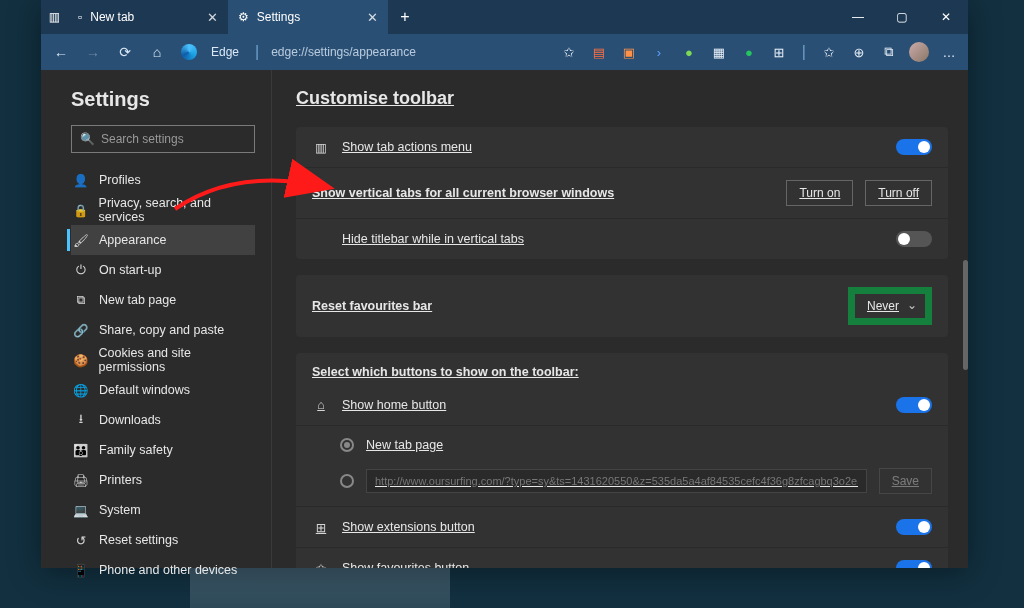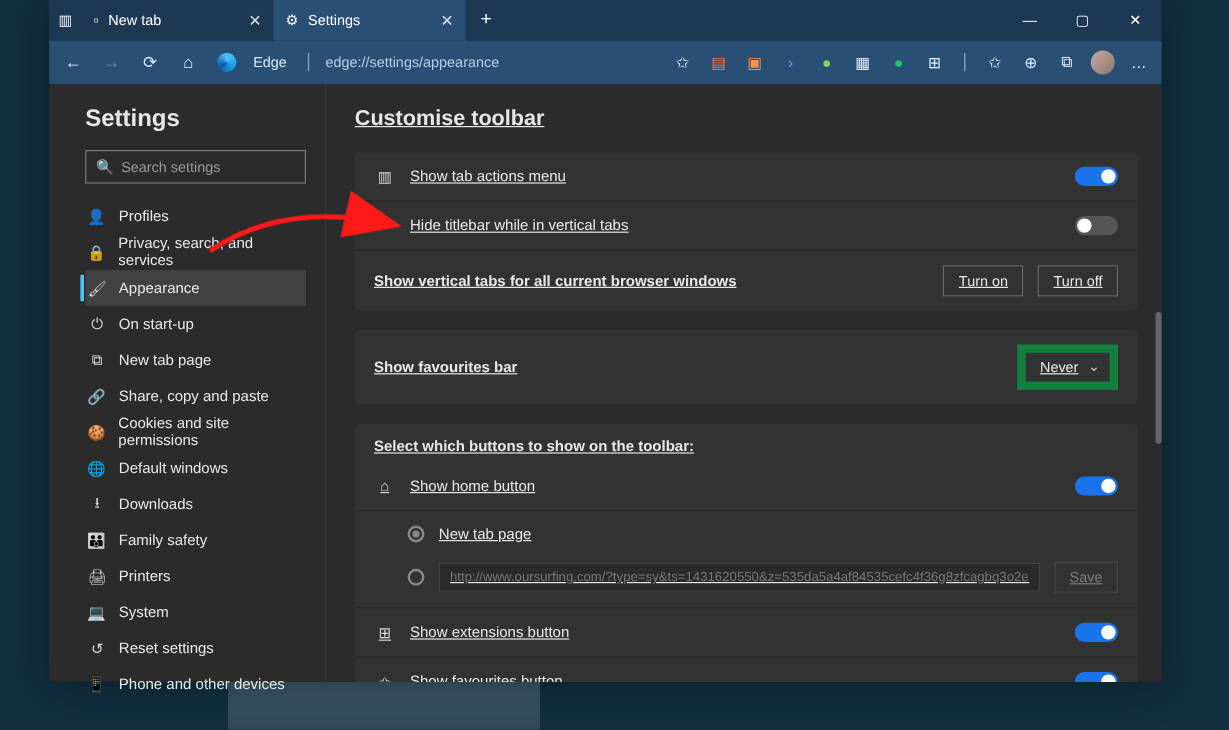--- a/index.html
+++ b/index.html
@@ -185,34 +185,34 @@
     <div class="main">
       <h2>Customise toolbar</h2>
 
       <div class="section">
         <div class="row">
           <span class="ic">▥</span>
           <span class="label">Show tab actions menu</span>
           <span class="toggle on"></span>
         </div>
         <div class="row">
+          <span class="label" style="font-weight:600">Show vertical tabs for all current browser windows</span>
+          <button class="btn">Turn on</button>
+          <button class="btn">Turn off</button>
+        </div>
+        <div class="row">
           <span class="ic"></span>
           <span class="label">Hide titlebar while in vertical tabs</span>
           <span class="toggle"></span>
         </div>
-        <div class="row">
-          <span class="label" style="font-weight:600">Show vertical tabs for all current browser windows</span>
-          <button class="btn">Turn on</button>
-          <button class="btn">Turn off</button>
-        </div>
       </div>
 
       <div class="section">
         <div class="row">
-          <span class="label" style="font-weight:600">Show favourites bar</span>
+          <span class="label" style="font-weight:600">Reset favourites bar</span>
           <span class="select">Never</span>
         </div>
       </div>
 
       <div class="section">
         <div class="row" style="border-bottom:none;padding-bottom:6px">
           <span class="label" style="font-weight:600">Select which buttons to show on the toolbar:</span>
         </div>
         <div class="row">
           <span class="ic">⌂</span>

